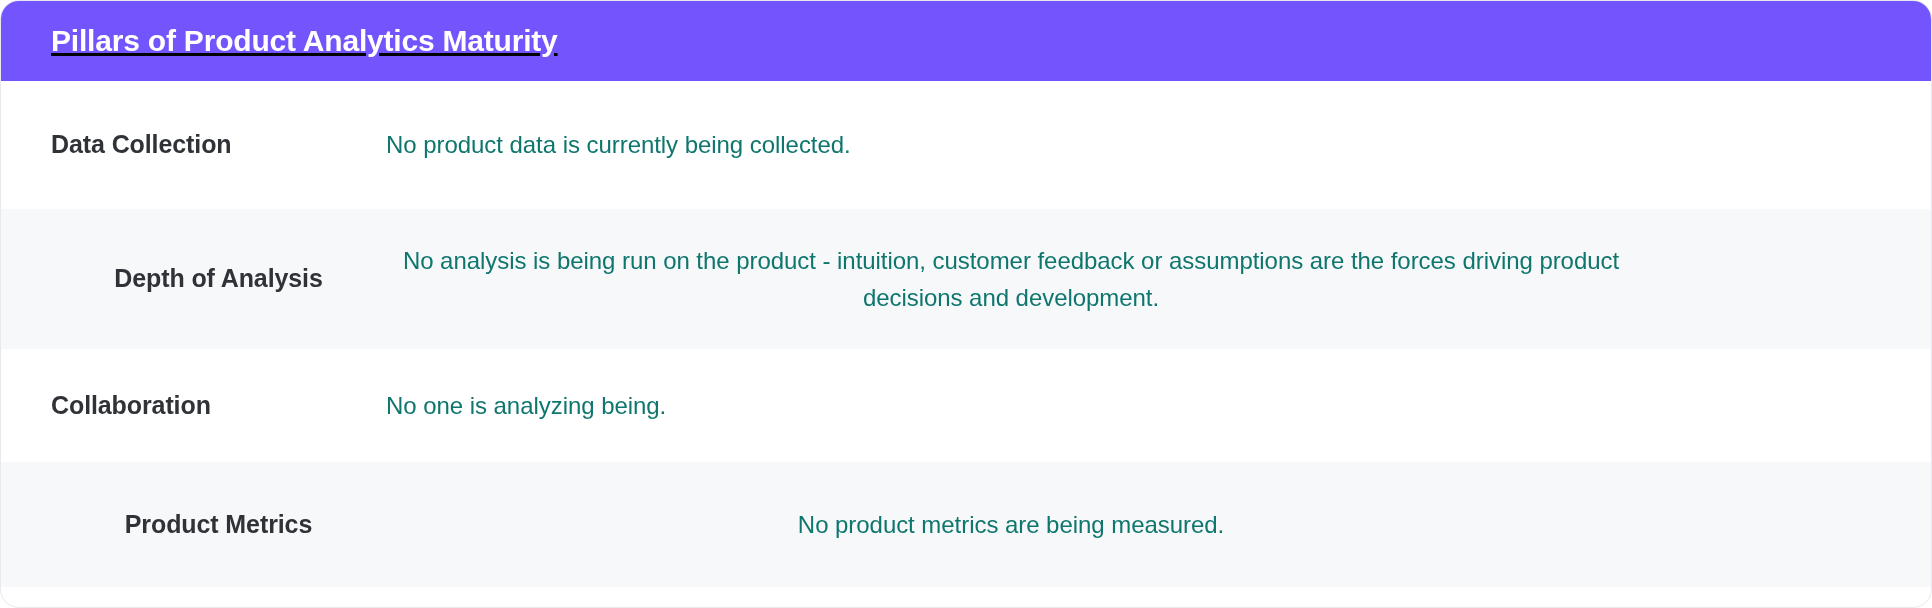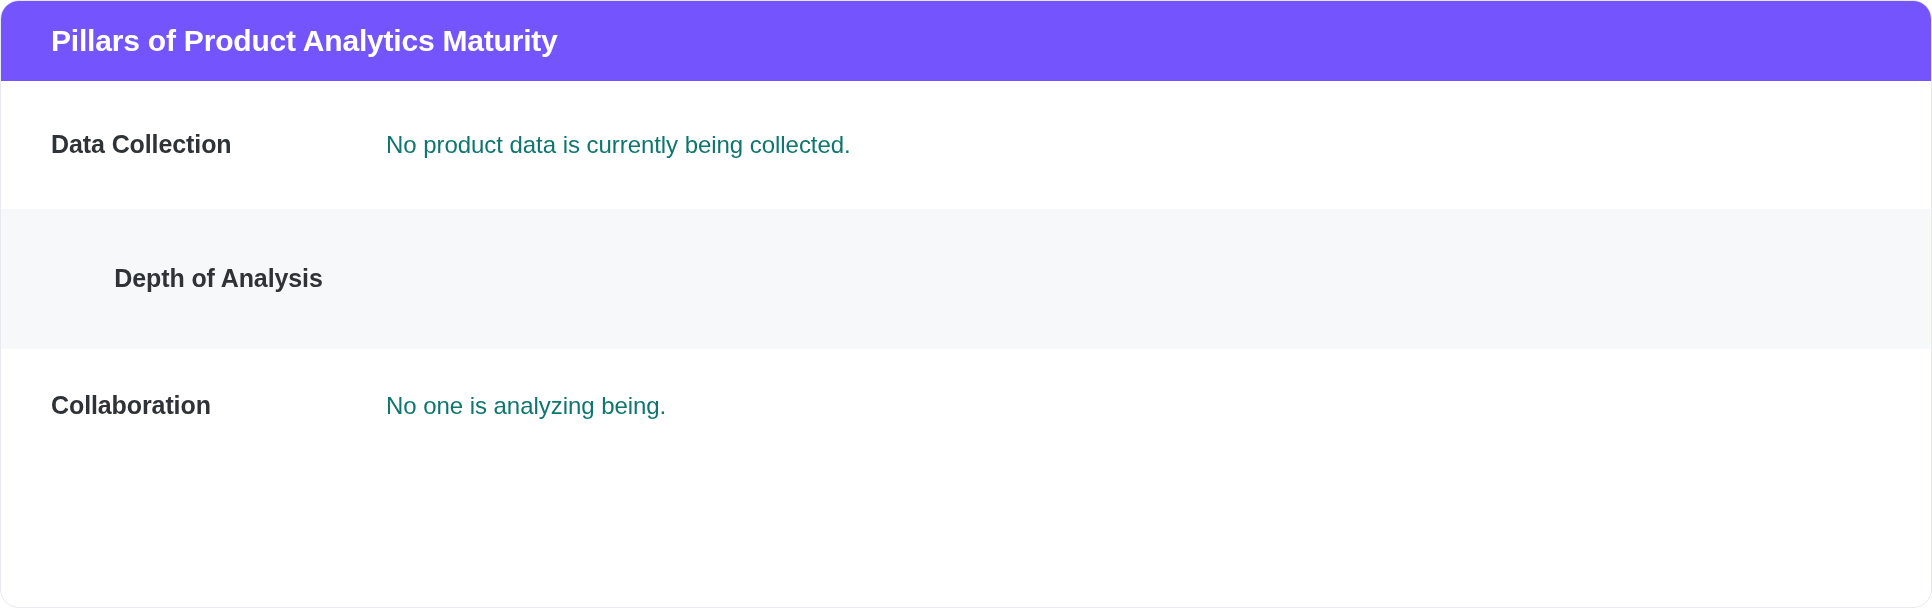--- a/index.html
+++ b/index.html
@@ -28,20 +28,21 @@
   }
 
   .card-header {
     box-sizing: border-box;
     width: 100%;
     height: 80px;
     background: #7454fc;
     display: flex;
     align-items: center;
     padding: 10px 50px;
+    text-decoration: underline;
   }
 
   .card-title {
     color: #ffffff;
     font-size: 30px;
     font-weight: bold;
     letter-spacing: -0.2px;
     line-height: 1.2;
     white-space: nowrap;
   }
@@ -101,22 +102,27 @@
 
   <div class="table-body">
 
     <div class="row r1">
       <div class="cell-label">Data Collection</div>
       <div class="cell-desc">No product data is currently being collected.</div>
     </div>
 
     <div class="row r2 alt">
       <div class="cell-label">Depth of Analysis</div>
+      <div class="cell-desc">No analysis is being run on the product - intuition, customer feedback or assumptions are the forces driving product decisions and development.</div>
     </div>
 
     <div class="row r3">
       <div class="cell-label">Collaboration</div>
       <div class="cell-desc">No one is analyzing being.</div>
     </div>
 
+    <div class="row r4 alt">
+      <div class="cell-label">Product Metrics</div>
+      <div class="cell-desc">No product metrics are being measured.</div>
+    </div>
 
   </div>
 </div>
 
 </body></html>

